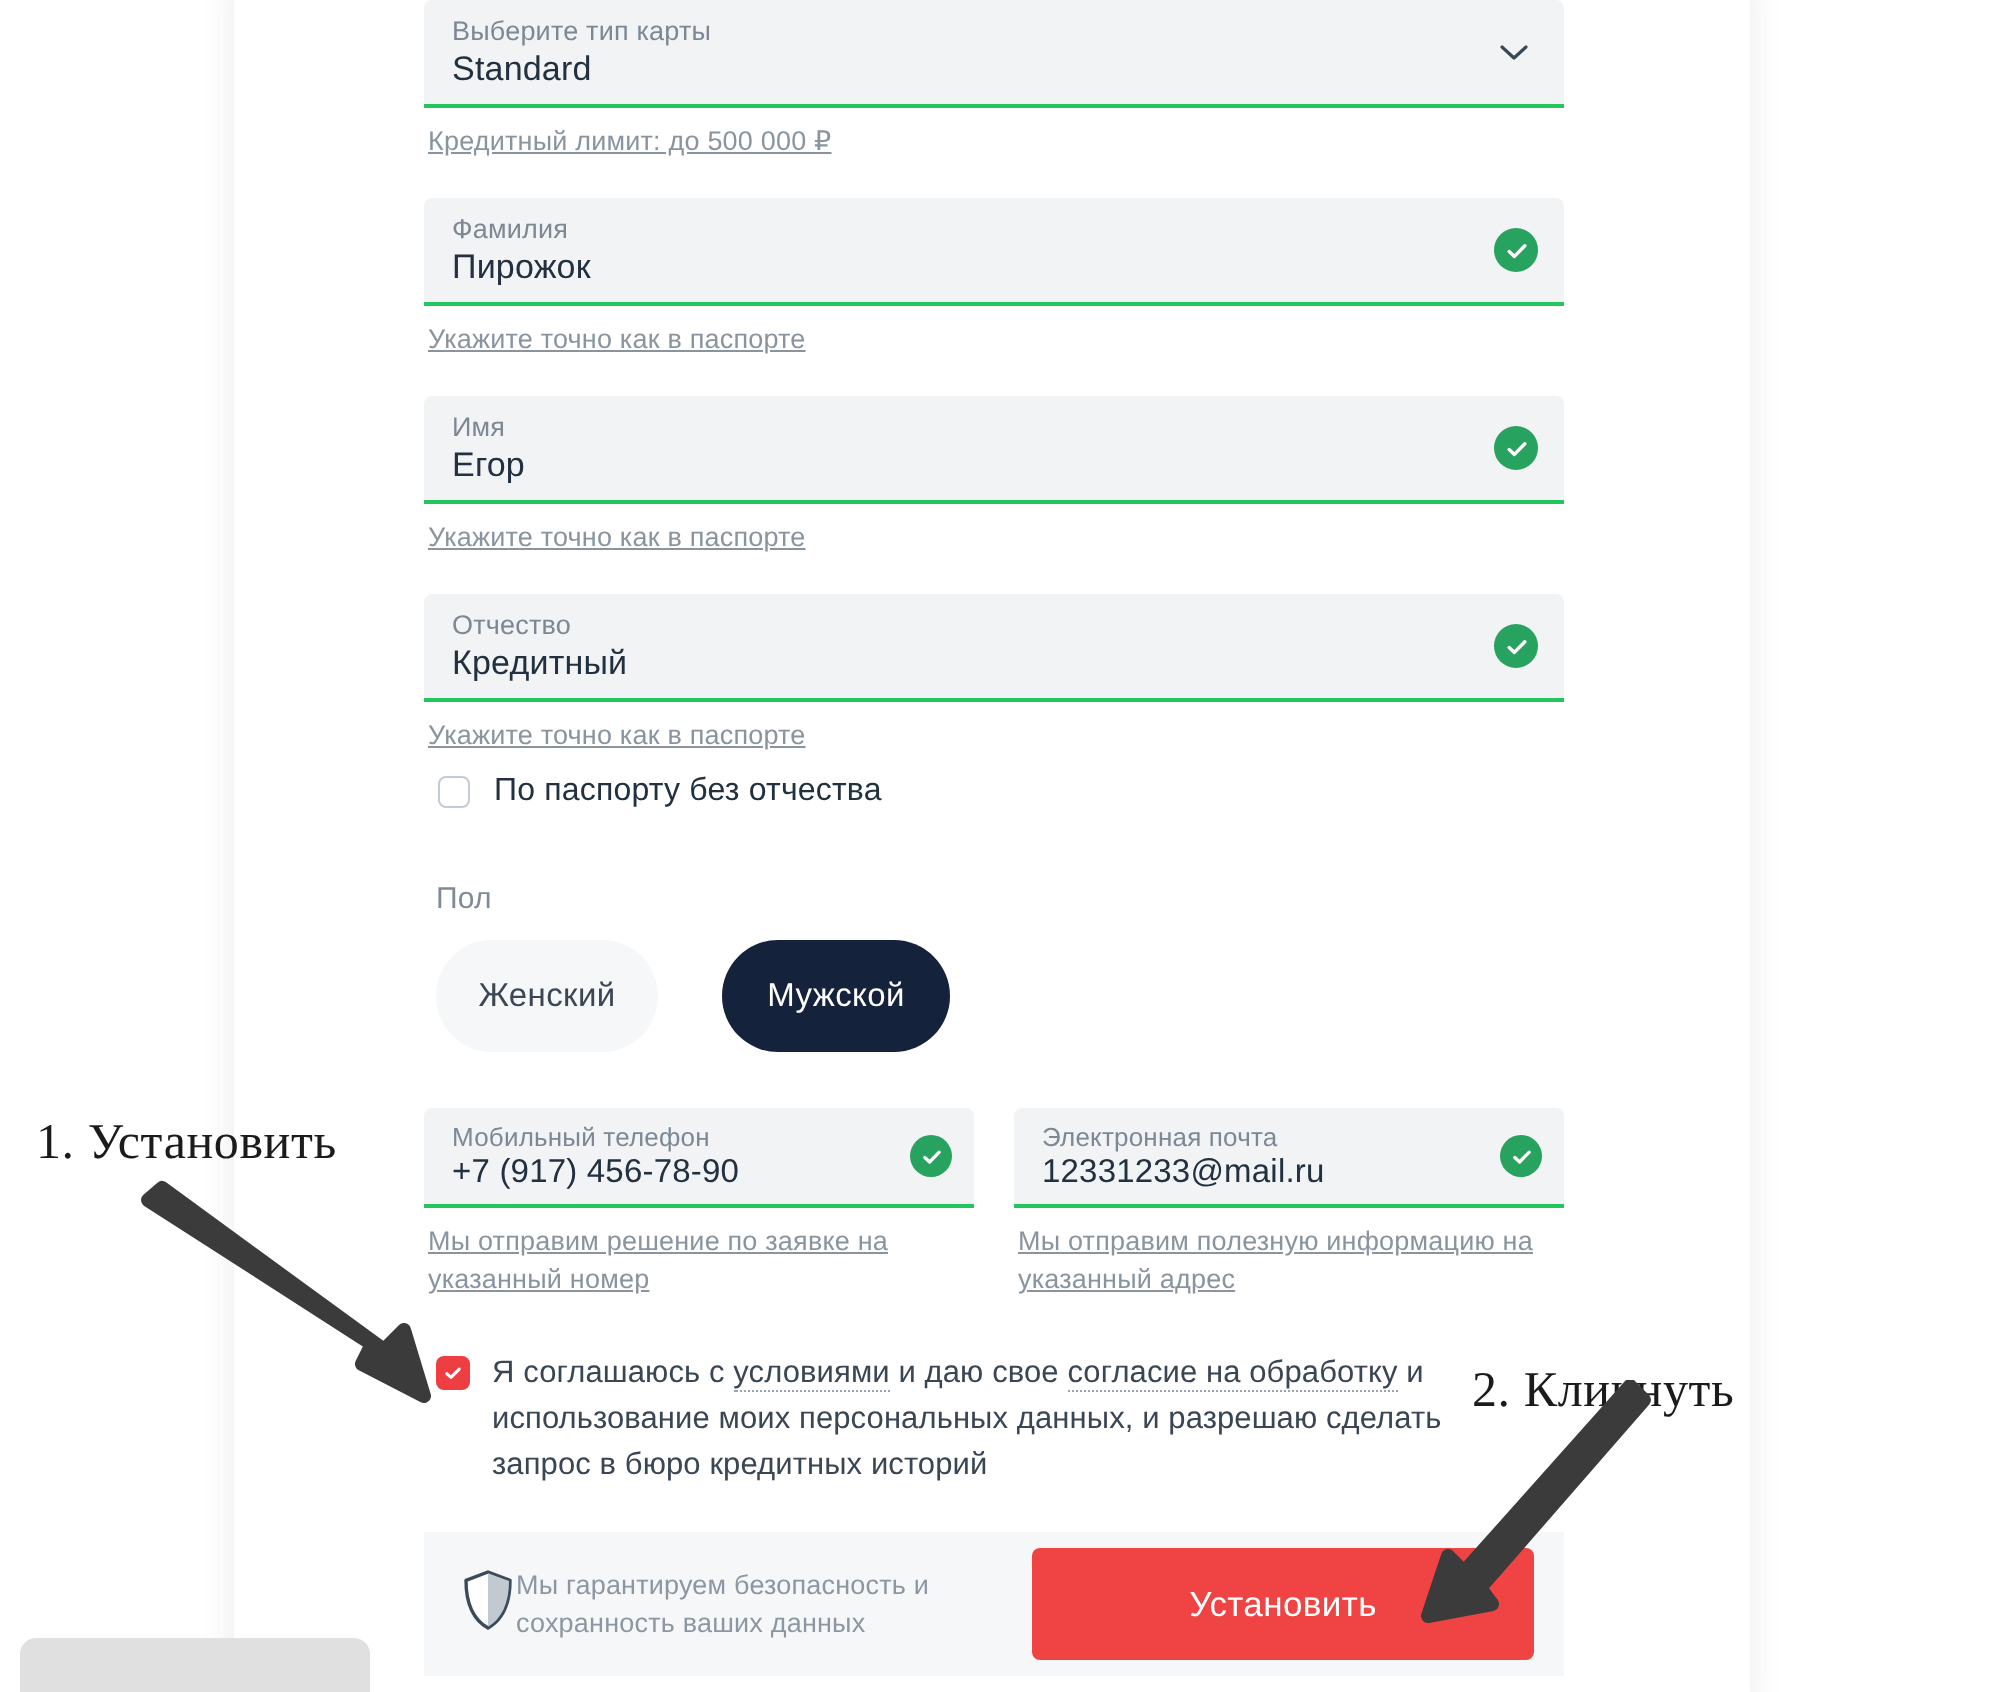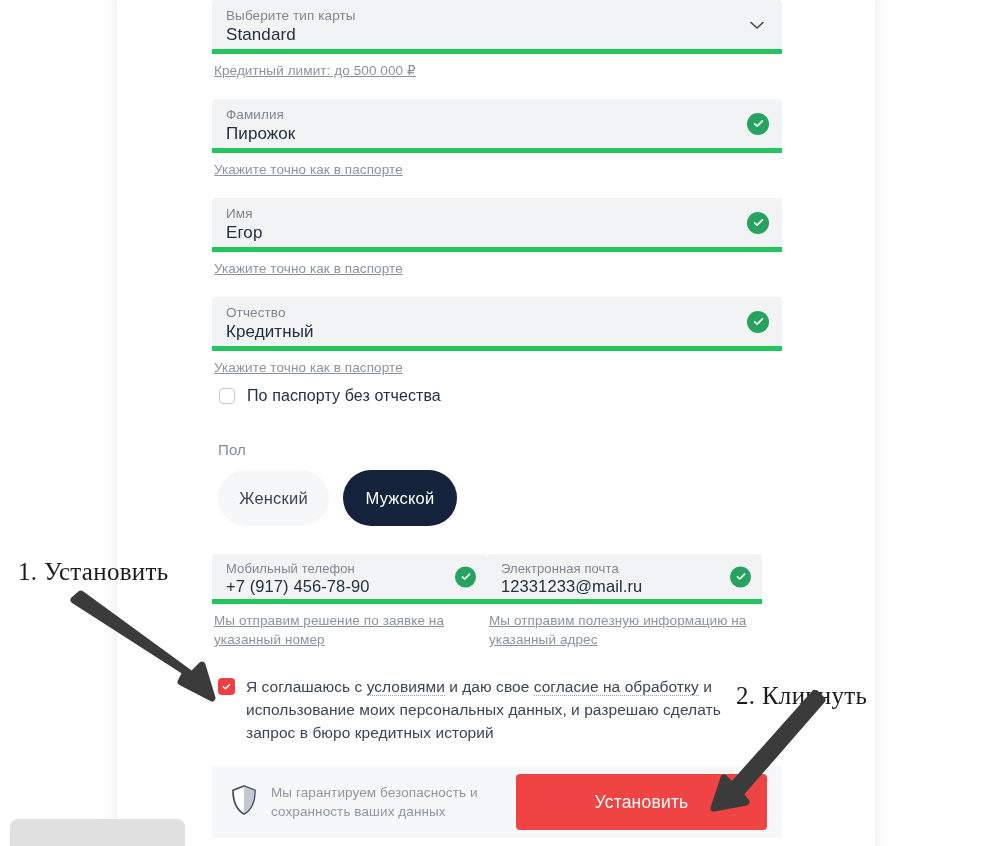--- a/index.html
+++ b/index.html
@@ -37,21 +37,21 @@
     position: absolute;
     left: 95px;   
     top: 10px;
     width: 570px;
   }
 
   
   .field {
     position: relative;
     background: #f1f3f5;
-    border-bottom: 5px solid #22c55e;
+    border-bottom: 2px solid #22c55e;
     border-radius: 4px 4px 0 0;
     box-sizing: border-box;
     padding: 8px 46px 8px 14px;
   }
   .field.full { width: 570px; height: 54px; }
   .field-label {
     font-size: 13.5px;
     color: #7d8894;
     line-height: 16px;
     letter-spacing: .1px;
@@ -122,21 +122,21 @@
     letter-spacing: .1px;
   }
 
   
   .section-label {
     font-size: 15px;
     color: #818b97;
     margin: 34px 0 12px 6px;
     letter-spacing: .1px;
   }
-  .gender-row { display: flex; gap: 14px; margin-left: 6px; }
+  .gender-row { display: flex; gap: 32px; margin-left: 6px; }
   .pill {
     border: none;
     border-radius: 30px;
     font-family: inherit;
     font-size: 16.5px;
     letter-spacing: .2px;
     cursor: pointer;
     padding: 0;
   }
   .pill.off {
@@ -146,20 +146,21 @@
   }
   .pill.on {
     width: 114px; height: 56px;
     background: #15223c;
     color: #ffffff;
   }
 
   
   .two-col {
     display: flex;
+    gap: 20px;
     margin-top: 28px;
   }
   .col { width: 275px; }
   .field.half { width: 275px; height: 50px; padding: 7px 42px 7px 14px; }
   .field.half .field-label { font-size: 13px; line-height: 15px; }
   .field.half .field-value { font-size: 16.5px; line-height: 21px; }
   .field.half .check-badge { width: 21px; height: 21px; right: 11px; }
 
   
   .consent-row {
@@ -199,21 +200,20 @@
     background: #f6f7f9;
     display: flex;
     align-items: center;
     box-sizing: border-box;
     padding: 0 8px 0 18px;
     position: relative;
   }
   .guarantee {
     display: flex;
     align-items: center;
-    gap: 13px;
   }
   .guarantee-text {
     font-size: 13.5px;
     color: #8d97a2;
     line-height: 19px;
     letter-spacing: .1px;
     white-space: pre-line;
   }
   .submit-btn {
     position: absolute;

